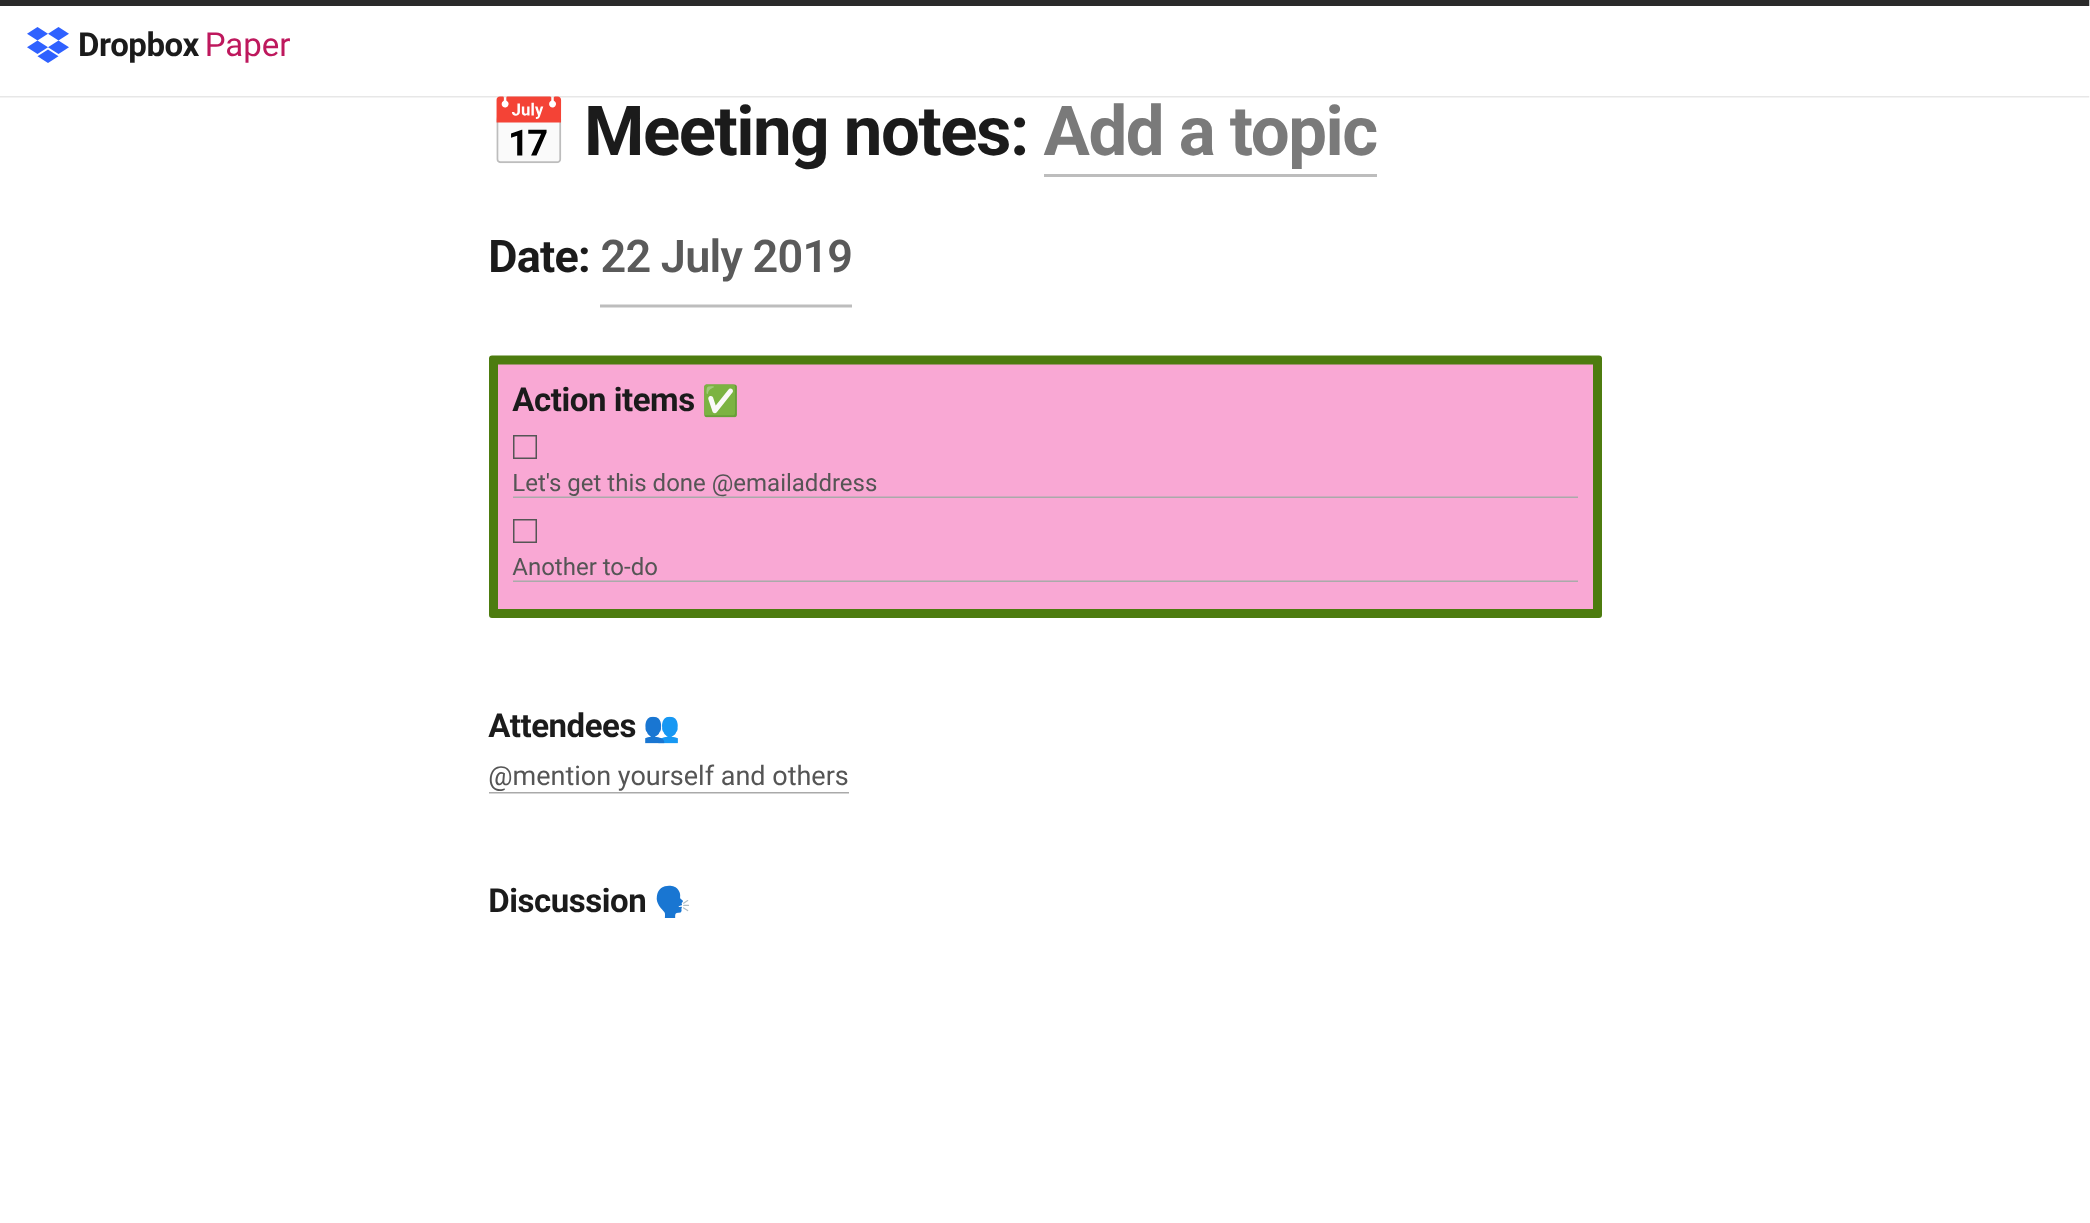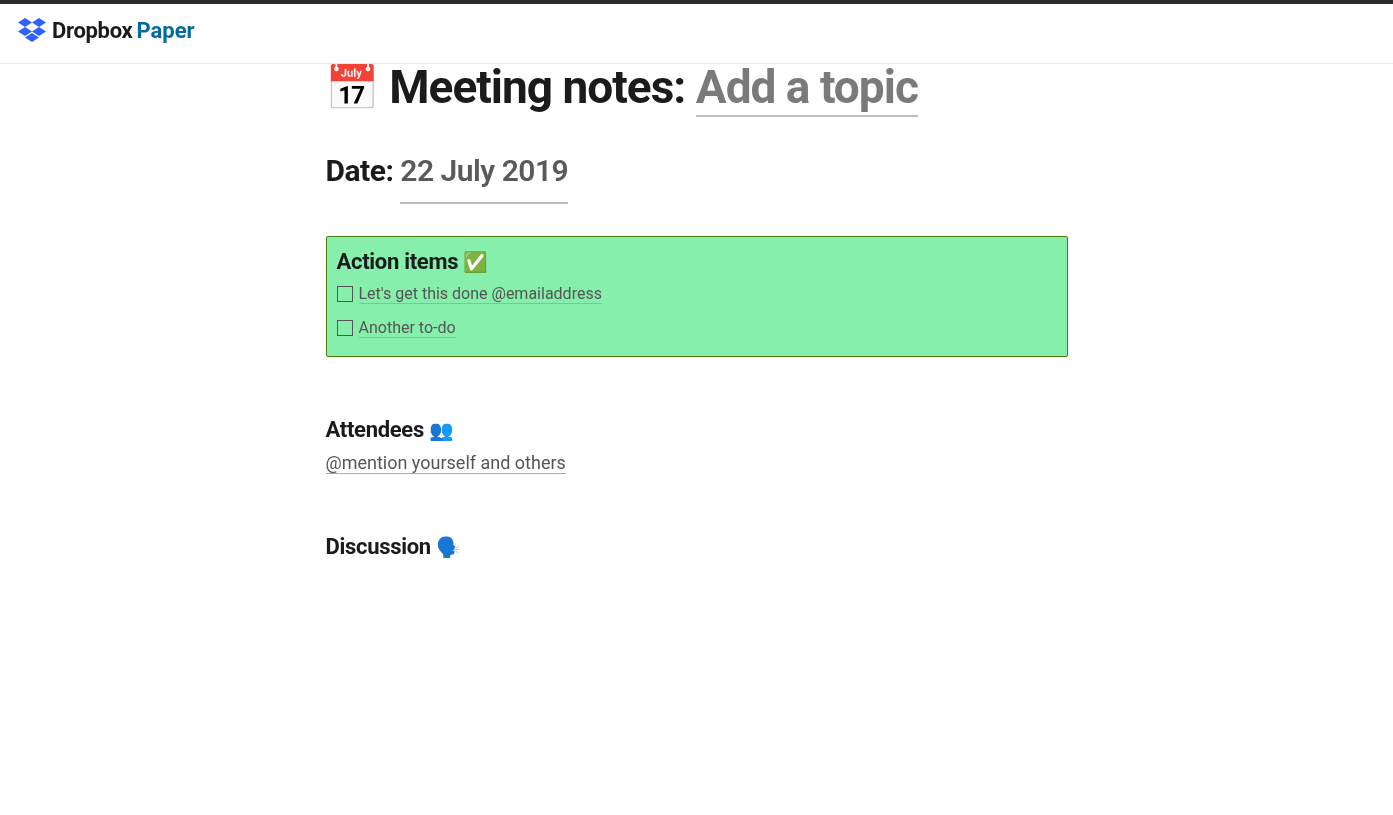--- a/index.html
+++ b/index.html
@@ -28,22 +28,22 @@
       font-weight: 700;
     }
     .logo-icon {
       display: inline-block;
     }
     .logo-dropbox {
       color: #1b1b1b;
       letter-spacing: -0.3px;
     }
     .logo-paper {
-      color: #0369a1;
-      font-weight: 700;
+      color: #be185d;
+      font-weight: 400;
       margin-left: -2px;
     }
     .doc-container {
       max-width: 742px;
       margin: 0 auto;
       padding: 0 0 60px 0;
     }
     .doc-title {
       font-size: 46px;
       font-weight: 700;
@@ -62,39 +62,39 @@
       margin-top: 38px;
       letter-spacing: -0.5px;
     }
     .date-value {
       color: #5a5a5a;
       border-bottom: 2px solid #bdbdbd;
       font-weight: 600;
       padding-bottom: 14px;
     }
     .action-box {
-      background: #86efac;
-      border: 1px solid #4d7c0f;
+      background: #f9a8d4;
+      border: 6px solid #4d7c0f;
       border-radius: 2px;
       margin-top: 48px;
       padding: 12px 10px 18px 10px;
     }
     .section-heading {
       font-size: 22px;
       font-weight: 700;
       letter-spacing: -0.3px;
     }
     .action-items-list {
       margin-top: 10px;
     }
     .action-item {
       display: flex;
-      align-items: center;
       gap: 6px;
       margin-top: 14px;
+      flex-direction: column;
     }
     .action-item:first-child {
       margin-top: 0;
     }
     .checkbox {
       width: 16px;
       height: 16px;
       border: 1.5px solid #555;
       background: transparent;
       flex-shrink: 0;

